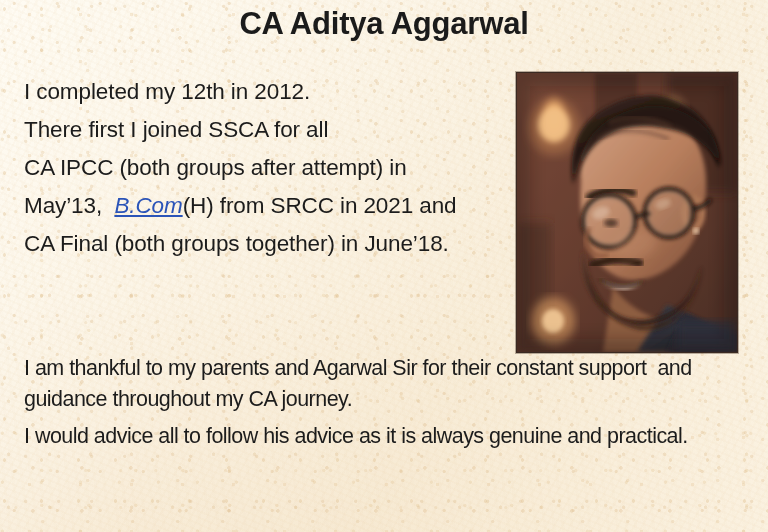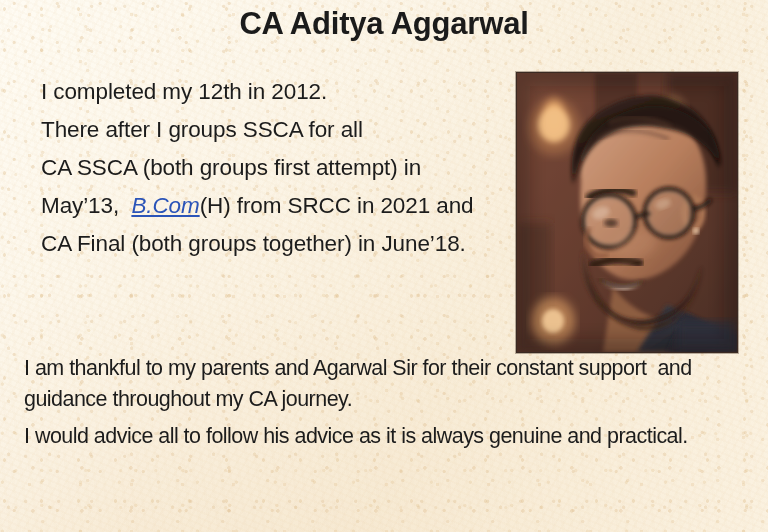--- a/index.html
+++ b/index.html
@@ -63,21 +63,21 @@
     font-weight: bold;
     letter-spacing: -0.2px;
     color: #1b1b1b;
     line-height: 1.2;
     white-space: nowrap;
   }
 
   
   #body-lines {
     position: absolute;
-    left: 41px;
+    left: 24px;
     top: 73px;
     width: 500px;
   }
   .bline {
     font-size: 22.5px;
     line-height: 38px;
     color: #1c1c1c;
     white-space: pre;
     letter-spacing: -0.1px;
   }
@@ -259,22 +259,22 @@
 
       <ellipse cx="118" cy="172" rx="22" ry="14" fill="#e2ab87" opacity="0.22" transform="rotate(-12 118 172)" filter="url(#softer)"></ellipse>
 
       <rect x="0" y="0" width="220" height="279" fill="#b5734a" opacity="0.10"></rect>
       <rect x="0" y="0" width="220" height="279" fill="none" stroke="#140d0a" stroke-width="26" opacity="0.30" filter="url(#vsoft)"></rect>
     </svg>
   </div>
 
   <div id="body-lines">
     <div class="bline">I completed my 12th in 2012.</div>
-    <div class="bline">There after I groups SSCA for all</div>
-    <div class="bline">CA SSCA (both groups first attempt) in</div>
+    <div class="bline">There first I joined SSCA for all</div>
+    <div class="bline">CA IPCC (both groups after attempt) in</div>
     <div class="bline"><span>May’13,  </span><a href="#" class="link">B.Com</a><span>(H) from SRCC in 2021 and</span></div>
     <div class="bline">CA Final (both groups together) in June’18.</div>
   </div>
 
   <div class="para" id="para-1">I am thankful to my parents and Agarwal Sir for their constant support  and guidance throughout my CA journey.</div>
 
   <div class="para" id="para-2">I would advice all to follow his advice as it is always genuine and practical.</div>
 
 </div>
 

